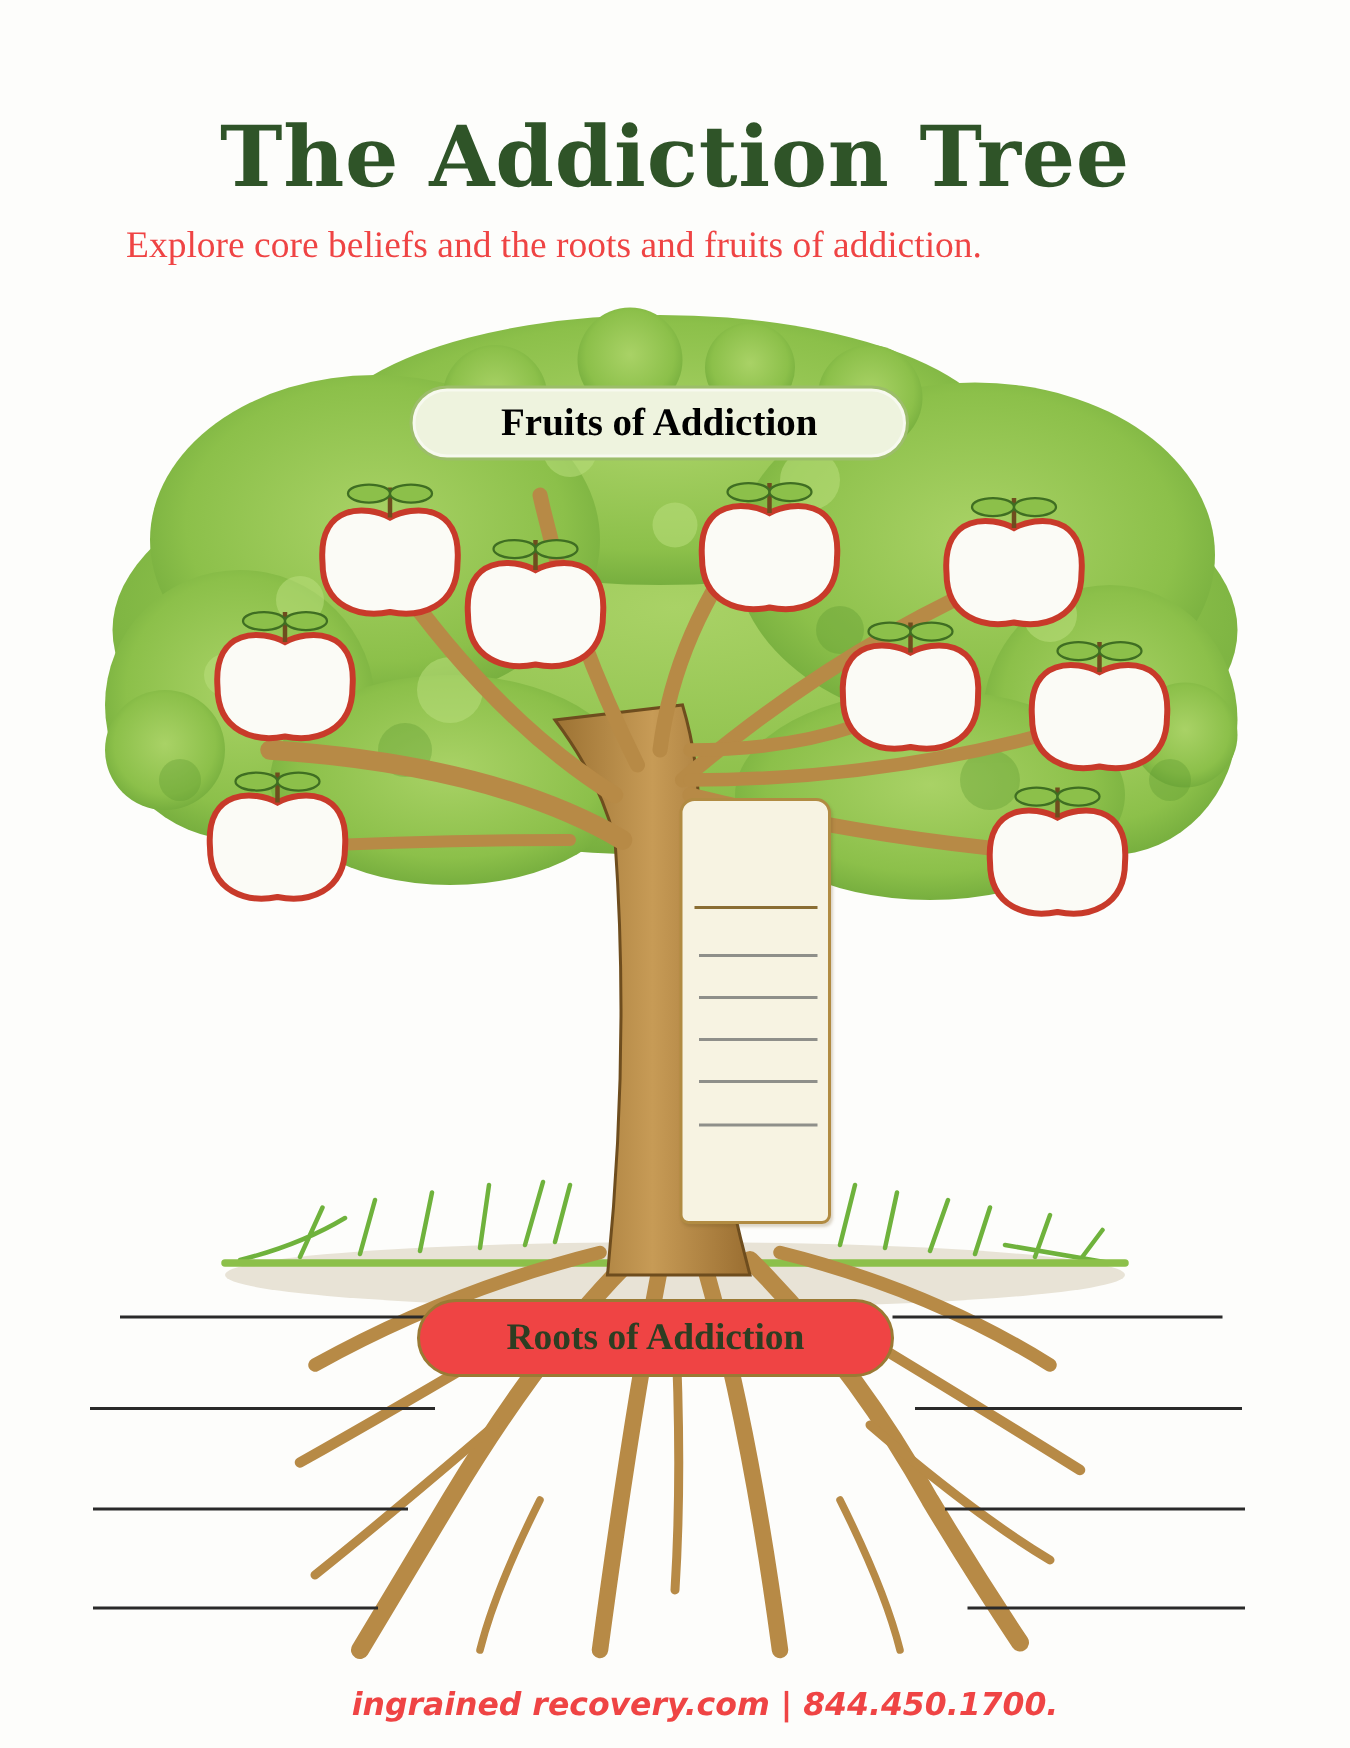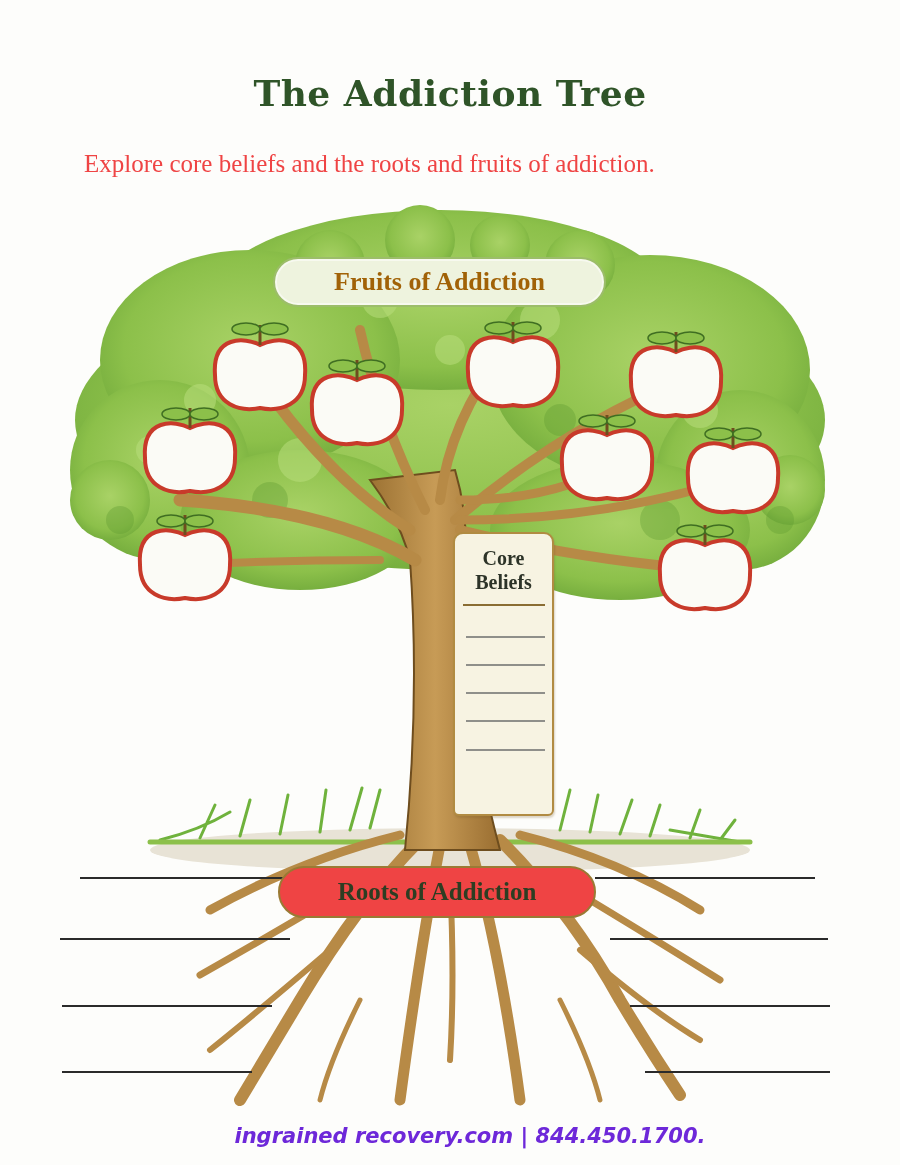--- a/index.html
+++ b/index.html
@@ -1,36 +1,36 @@
 <!DOCTYPE html>
 <html><head>
   <meta charset="utf-8">
   <style>
     * { box-sizing: border-box; margin: 0; padding: 0; }
     html, body { width: 900px; height: 1165px; background: #fdfdfb; overflow: hidden; }
     body { position: relative; font-family: "DejaVu Serif", serif; }
 
     .title {
       position: absolute; left: 0; width: 900px; top: 72px; text-align: center;
-      font-family: "DejaVu Serif", serif; font-weight: bold; font-size: 36px;
+      font-family: "DejaVu Serif", serif; font-weight: bold; font-size: 56px;
       color: #2f5428; letter-spacing: 0.5px;
     }
     .subtitle {
       position: absolute; left: 84px; top: 150px;
       font-family: "Liberation Serif", serif; font-size: 25px; color: #ef4444;
     }
 
     svg.art { position: absolute; left: 0; top: 0; width: 900px; height: 1165px; }
 
     .fruits-banner {
       position: absolute; left: 273px; top: 257px; width: 333px; height: 50px;
       border-radius: 25px; background: #eef3de;
       border: 2px solid #9cbd6a; box-shadow: 0 0 0 2px rgba(255,255,255,0.5) inset;
       display: flex; align-items: center; justify-content: center;
-      font-family: "Liberation Serif", serif; font-weight: bold; font-size: 26px; color: #a16207;
+      font-family: "Liberation Serif", serif; font-weight: bold; font-size: 26px; color: #000000;
     }
 
     .core-panel {
       position: absolute; left: 453px; top: 532px; width: 101px; height: 284px;
       background: #f7f3e2; border: 2px solid #b18b42; border-radius: 10px 10px 6px 6px;
       box-shadow: 1px 2px 2px rgba(120,90,40,0.25);
     }
     .core-title {
       position: absolute; top: 12px; left: 0; width: 100%; text-align: center;
       font-family: "Liberation Serif", serif; font-weight: bold; font-size: 20px;
@@ -47,21 +47,21 @@
       border: 2px solid #9a7a34;
       display: flex; align-items: center; justify-content: center;
       font-family: "Liberation Serif", serif; font-weight: bold; font-size: 25px; color: #2d3d22;
     }
 
     .write-line { position: absolute; height: 2px; background: #2a2a2a; }
 
     .footer {
       position: absolute; left: 0; width: 900px; top: 1124px; text-align: center;
       font-family: "DejaVu Sans", sans-serif; font-style: italic; font-weight: bold;
-      font-size: 21px; color: #6d28d9; padding-left: 40px;
+      font-size: 21px; color: #ef4444; padding-left: 40px;
     }
   </style>
 </head>
 <body>
 
 <div class="title">The Addiction Tree</div>
 <div class="subtitle">Explore core beliefs and the roots and fruits of addiction.</div>
 
 <svg class="art" viewBox="0 0 900 1165" xmlns="http://www.w3.org/2000/svg">
   <defs>
@@ -213,24 +213,20 @@
 <div style="position:absolute;left:314px;top:382px;width:86px;height:60px;"></div>
 <div style="position:absolute;left:470px;top:344px;width:86px;height:60px;"></div>
 <div style="position:absolute;left:633px;top:354px;width:86px;height:60px;"></div>
 <div style="position:absolute;left:147px;top:430px;width:86px;height:60px;"></div>
 <div style="position:absolute;left:564px;top:437px;width:86px;height:60px;"></div>
 <div style="position:absolute;left:690px;top:450px;width:86px;height:60px;"></div>
 <div style="position:absolute;left:142px;top:537px;width:86px;height:60px;"></div>
 <div style="position:absolute;left:662px;top:547px;width:86px;height:60px;"></div>
 
 <div class="core-panel">
-  <div class="core-title">
-    <div>Core</div>
-    <div>Beliefs</div>
-  </div>
   <div class="core-line head" style="top:70px;"></div>
   <div class="core-line" style="top:102px;"></div>
   <div class="core-line" style="top:130px;"></div>
   <div class="core-line" style="top:158px;"></div>
   <div class="core-line" style="top:186px;"></div>
   <div class="core-line" style="top:215px;"></div>
 </div>
 
 <div class="write-line" style="left:80px;top:877px;width:205px;"></div>
 <div class="write-line" style="left:595px;top:877px;width:220px;"></div>

